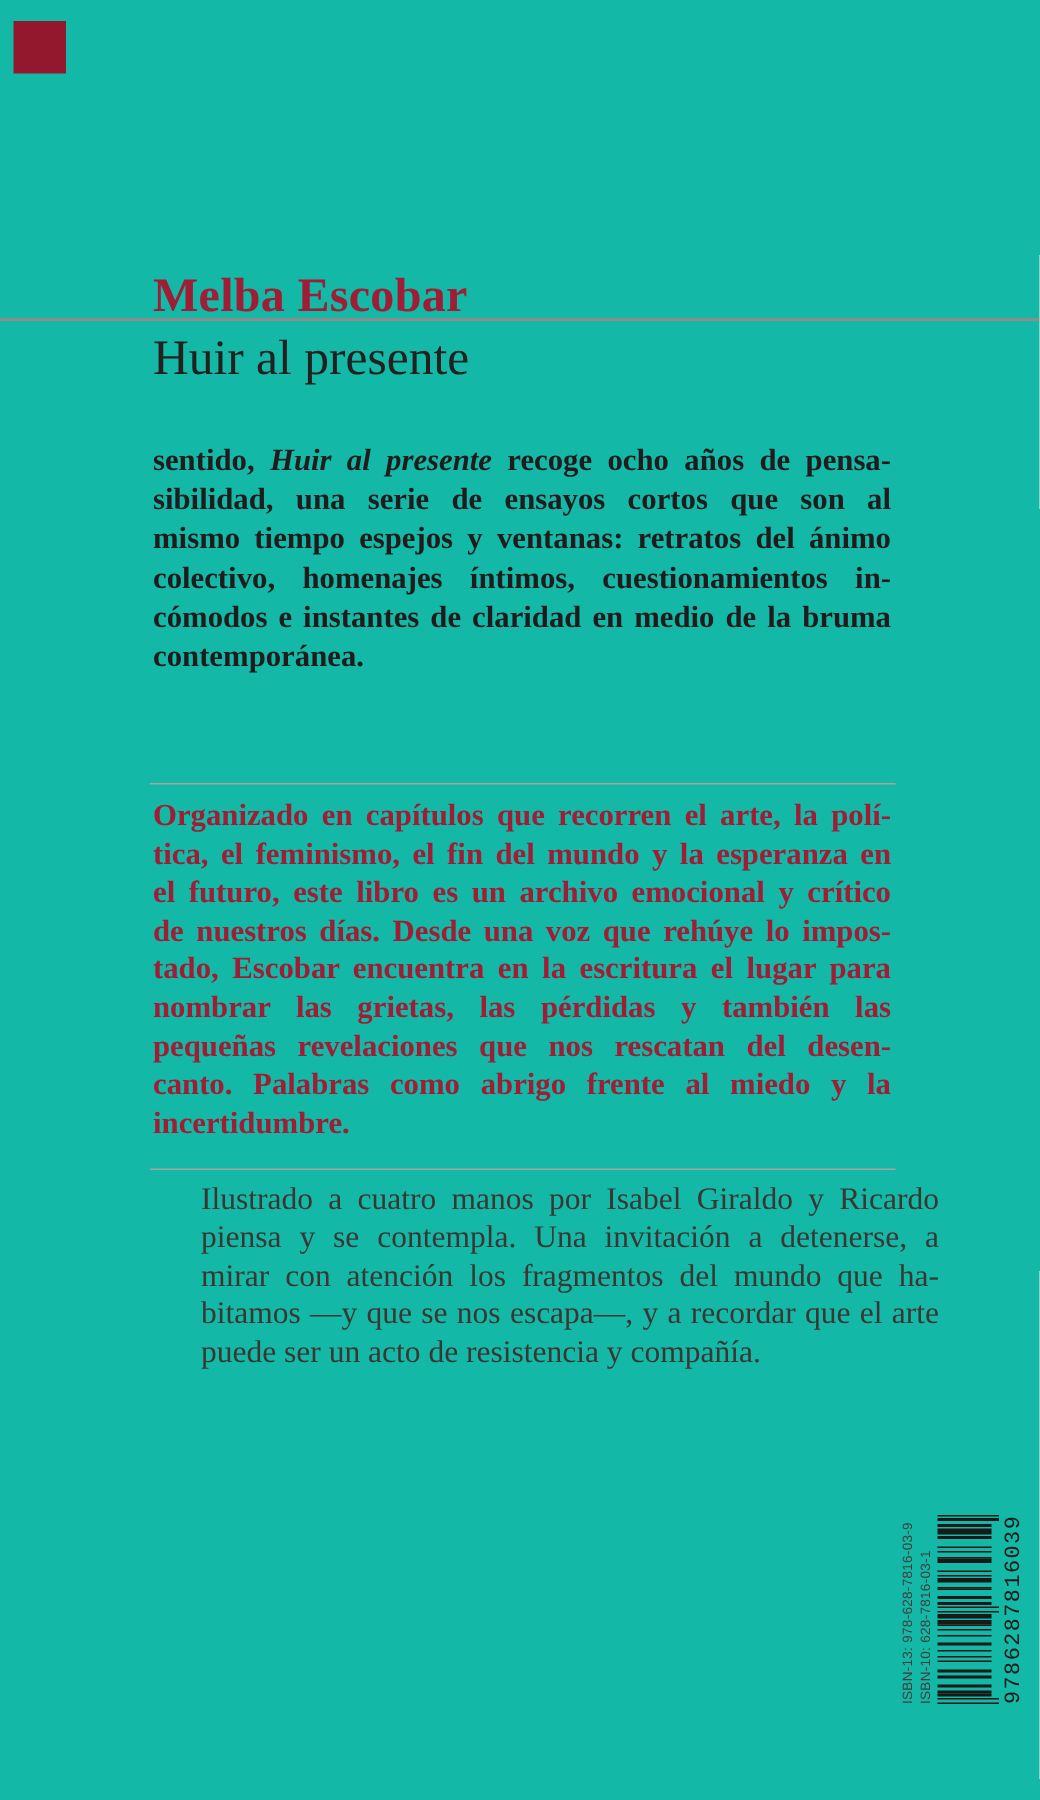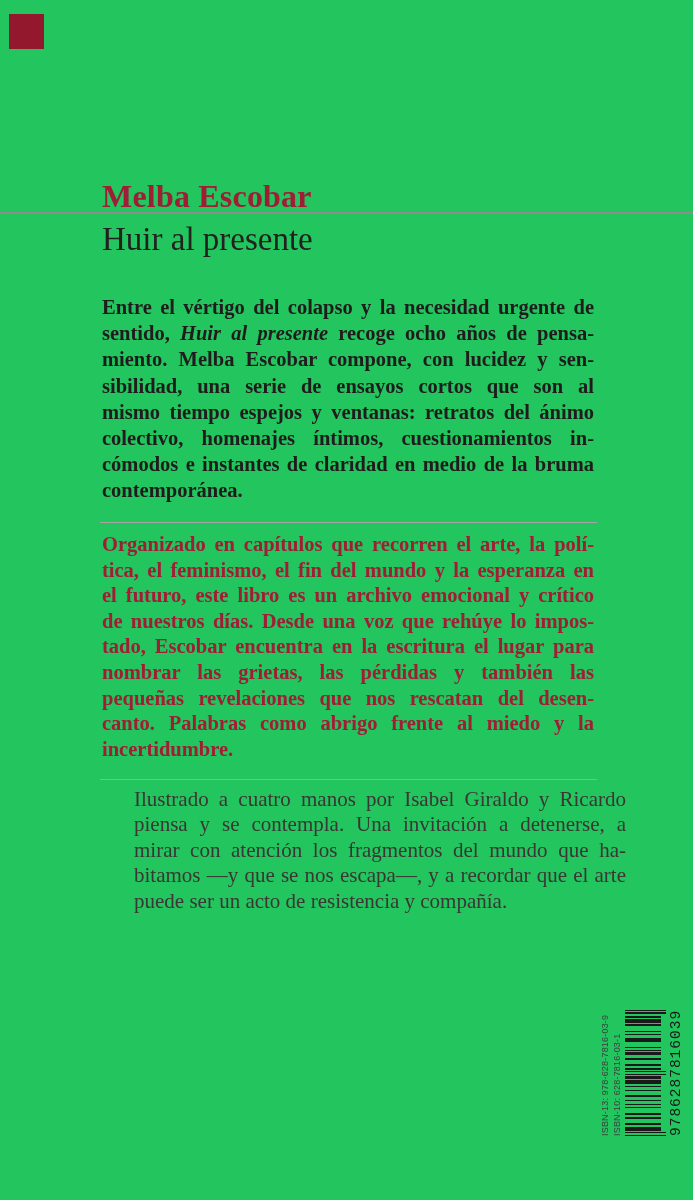--- a/index.html
+++ b/index.html
@@ -1,18 +1,18 @@
 <!DOCTYPE html>
 <html lang="es"><head>
 <meta charset="utf-8">
 <style>
   html,body { margin:0; padding:0; background:#e8e8e8; }
   .page {
     position:relative; width:693px; height:1200px;
-    background:#22c55e; overflow:hidden; margin:0 auto;
+    background:#14b8a6; overflow:hidden; margin:0 auto;
     font-family:"Liberation Serif", serif;
   }
   .brand-square { position:absolute; left:9px; top:14px; width:35px; height:35px; }
   .author {
     position:absolute; left:102px; top:179px; width:500px;
     font-size:32px; font-weight:bold; letter-spacing:0.2px; line-height:34px;
   }
   .rule-full { position:absolute; left:0; top:212px; width:693px; height:2px; }
   .title {
     position:absolute; left:102px; top:221px; width:500px;
@@ -58,23 +58,21 @@
 
   <div class="brand-square" style="background: rgb(147, 24, 46);"></div>
 
   <div class="author" style="color: rgb(160, 29, 54);">Melba Escobar</div>
 
   <div class="rule-full" style="background: rgb(143, 141, 139);"></div>
 
   <div class="title" style="color: rgb(35, 32, 32);">Huir al presente</div>
 
   <div class="para para-1" style="color: rgb(32, 27, 28);">
-      <div class="pline">Entre el vértigo del colapso y la necesidad urgente de</div>
       <div class="pline">sentido, <i>Huir al presente</i> recoge ocho años de pensa-</div>
-      <div class="pline">miento. Melba Escobar compone, con lucidez y sen-</div>
       <div class="pline">sibilidad, una serie de ensayos cortos que son al</div>
       <div class="pline">mismo tiempo espejos y ventanas: retratos del ánimo</div>
       <div class="pline">colectivo, homenajes íntimos, cuestionamientos in-</div>
       <div class="pline">cómodos e instantes de claridad en medio de la bruma</div>
       <div class="pline last">contemporánea.</div>
     </div>
 
   <div class="rule-col rule-1" style="background: rgb(167, 163, 160);"></div>
 
   <div class="para para-2" style="color: rgb(160, 29, 54);">

